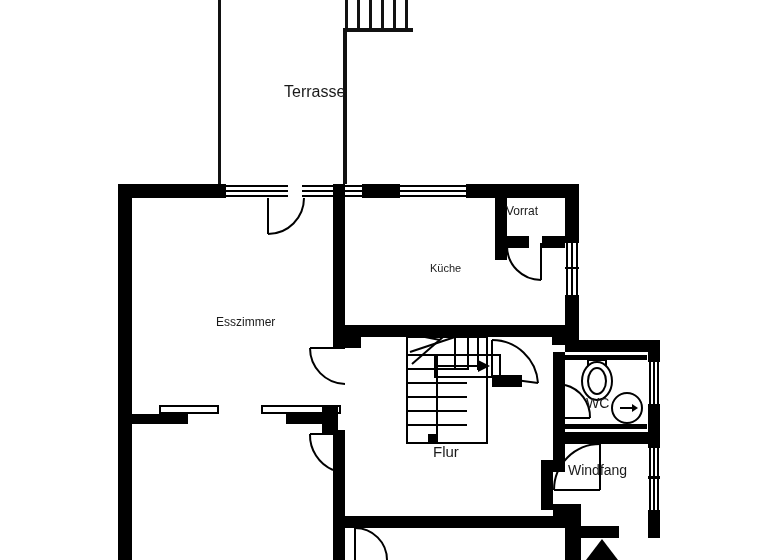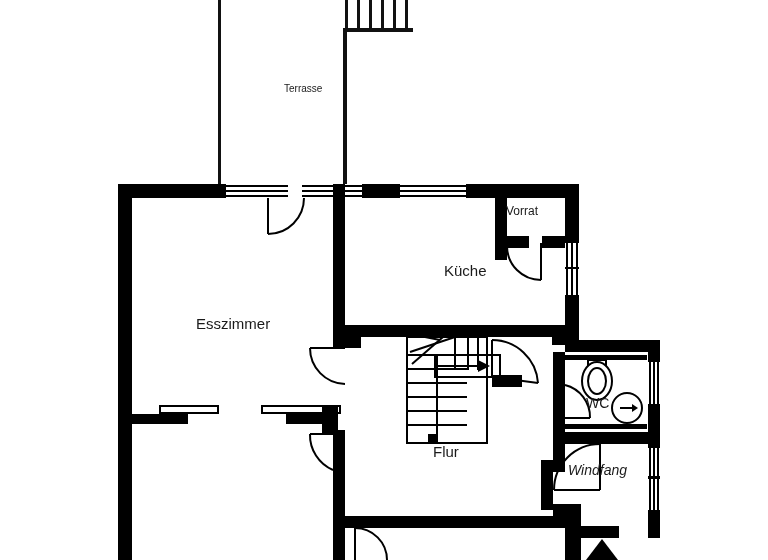--- a/index.html
+++ b/index.html
@@ -223,21 +223,21 @@
 
       <rect x="565" y="424" width="82" height="5" fill="#000000"></rect>
     </g>
 
     <g>
       <polygon points="602,539 618,560 586,560" fill="#000000"></polygon>
     </g>
 
   </svg>
 
-  <div class="room-label" style="left:284px; top:84px;  font-size:10px;">Terrasse</div>
-  <div class="room-label" style="left:196px; top:316px; font-size:15px;">Esszimmer</div>
-  <div class="room-label" style="left:444px; top:263px; font-size:15px;">Küche</div>
+  <div class="room-label" style="left:284px; top:84px;  font-size:16px;">Terrasse</div>
+  <div class="room-label" style="left:216px; top:316px; font-size:12px;">Esszimmer</div>
+  <div class="room-label" style="left:430px; top:263px; font-size:11px;">Küche</div>
   <div class="room-label" style="left:506px; top:205px; font-size:12px;">Vorrat</div>
   <div class="room-label" style="left:586px; top:396px; font-size:14px;">WC</div>
-  <div class="room-label" style="left:568px; top:463px; font-size:14px;font-style:italic;">Windfang</div>
+  <div class="room-label" style="left:568px; top:463px; font-size:14px;">Windfang</div>
   <div class="room-label" style="left:433px; top:444px; font-size:15px;">Flur</div>
 
 </div>
 
 </body></html>

